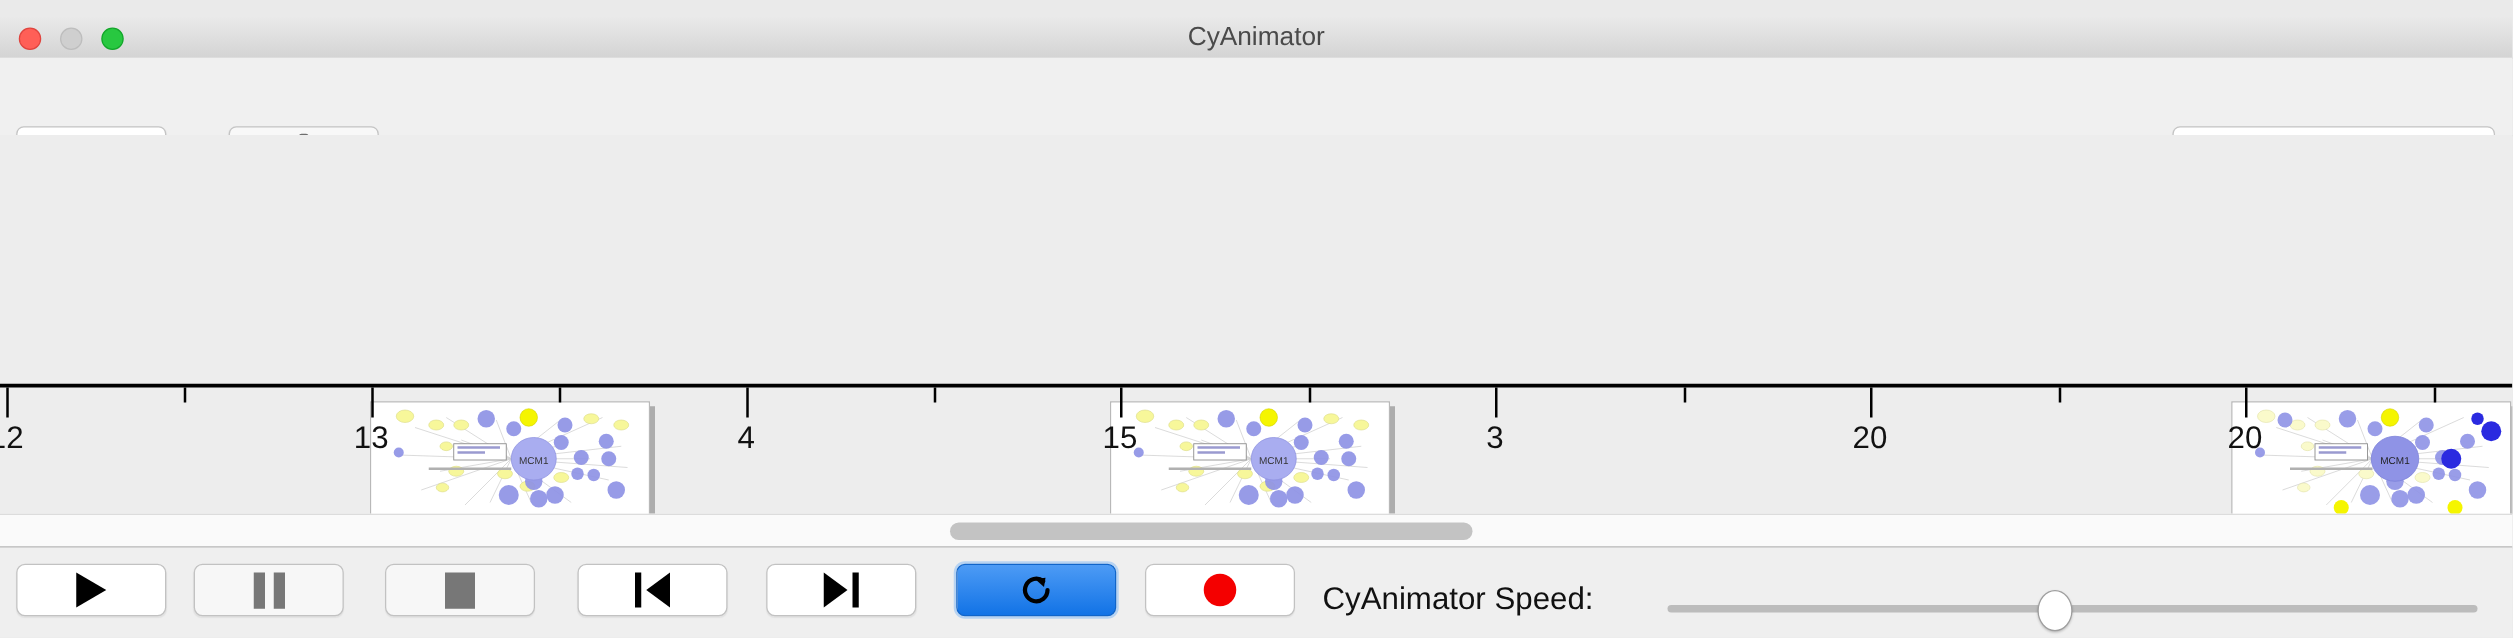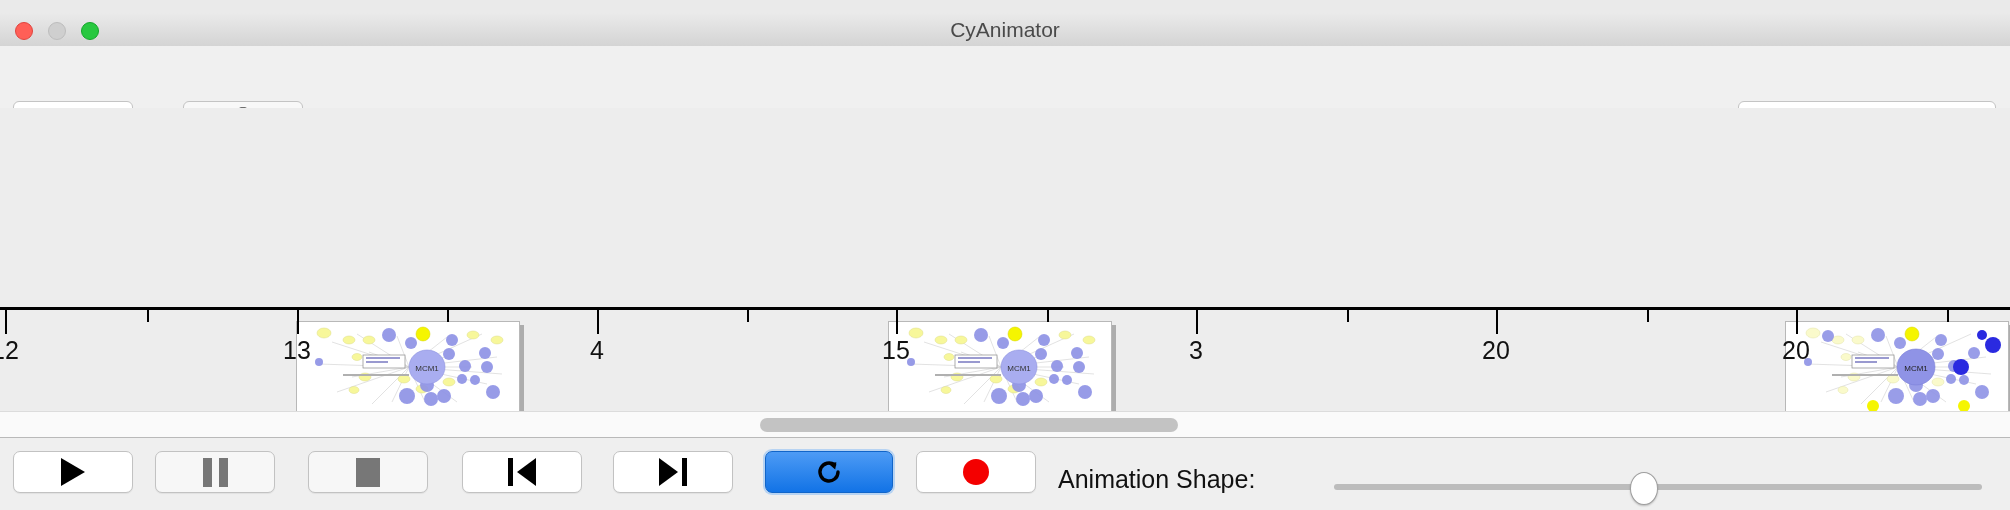--- a/index.html
+++ b/index.html
@@ -385,18 +385,18 @@
     <div class="pbtn blue" id="p-loop">
       <svg width="30" height="30" viewBox="0 0 30 30">
         <path d="M24 15 a9 9 0 1 1 -3.4 -7.05" fill="none" stroke="#000" stroke-width="3.4" stroke-linecap="round"></path>
         <path d="M14 6.2 L22.4 5.2 L21.2 12.6 Z" fill="#000"></path>
       </svg>
     </div>
     <div class="pbtn" id="p-rec">
       <span class="ic-rec"></span>
     </div>
 
-    <div class="speed-label">Animation Shape:</div>
+    <div class="speed-label">CyAnimator Speed:</div>
     <div class="slider"></div>
     <div class="sthumb"></div>
   </div>
 
 </div>
 
 </body></html>

